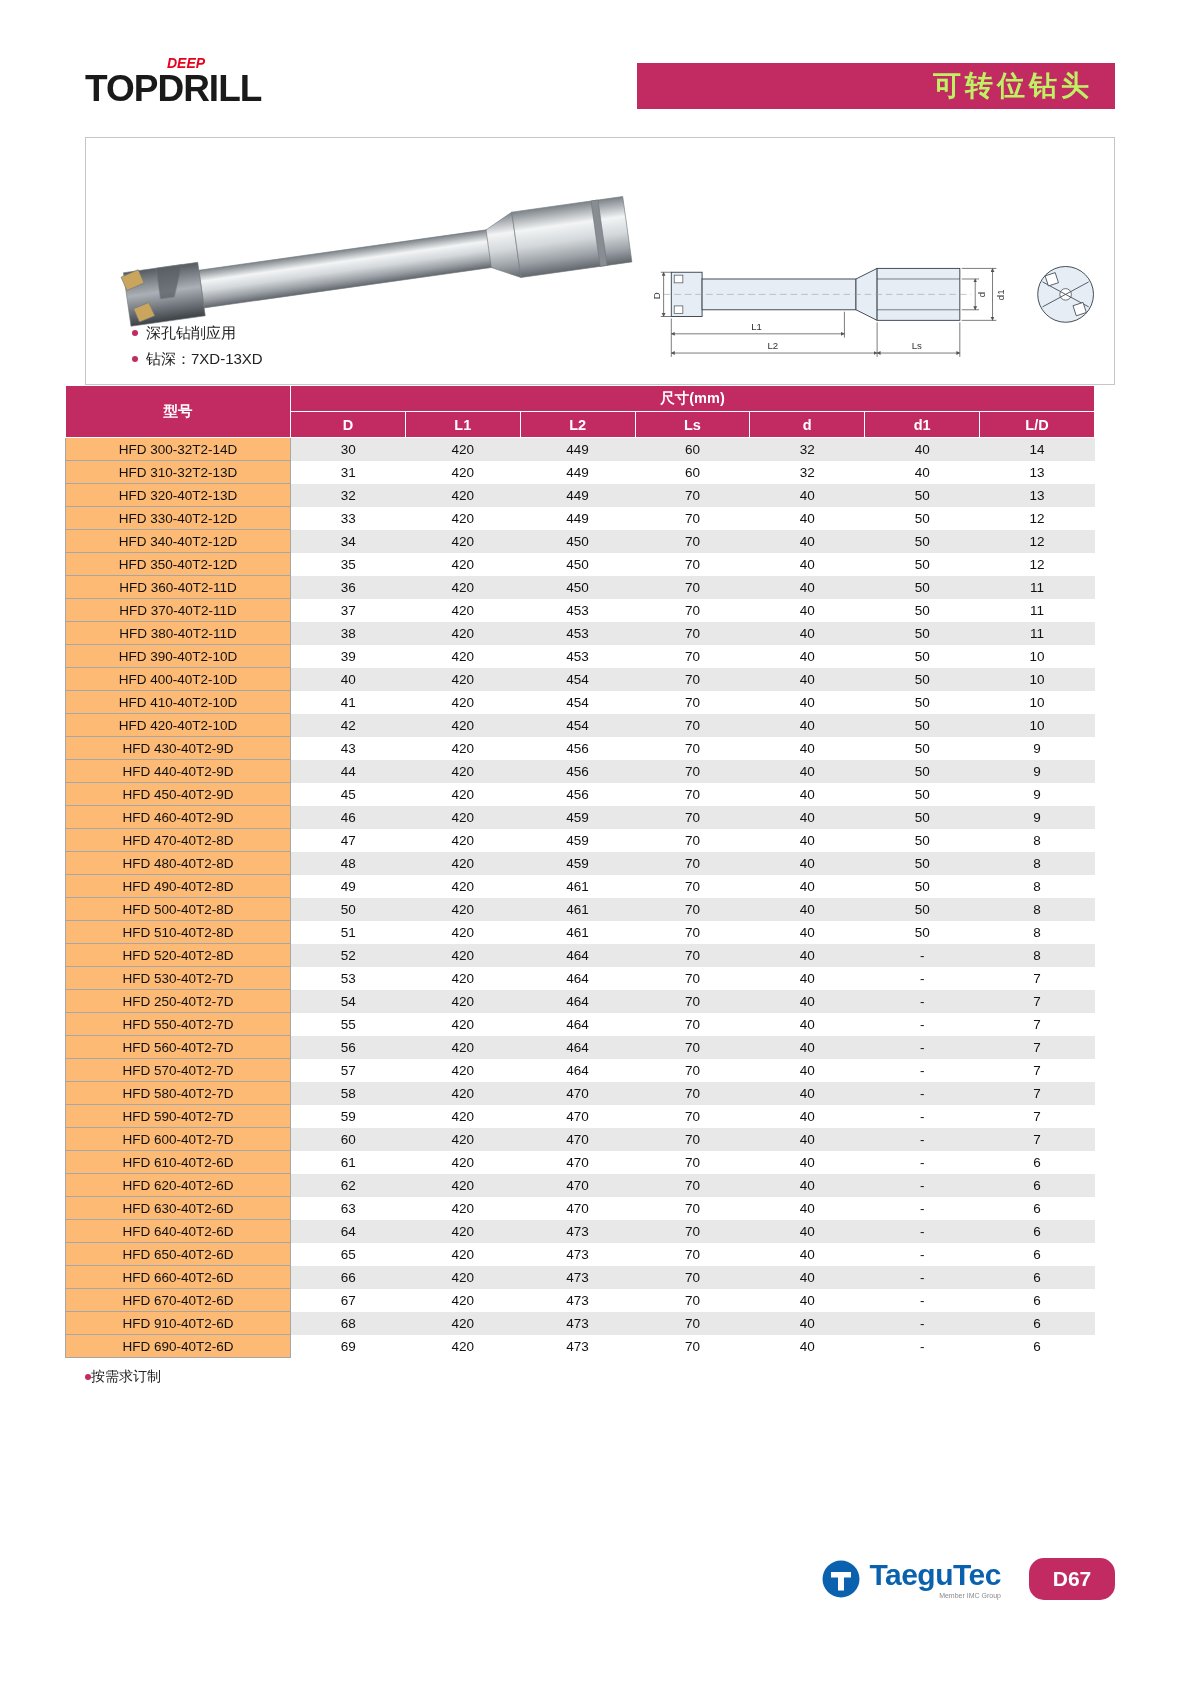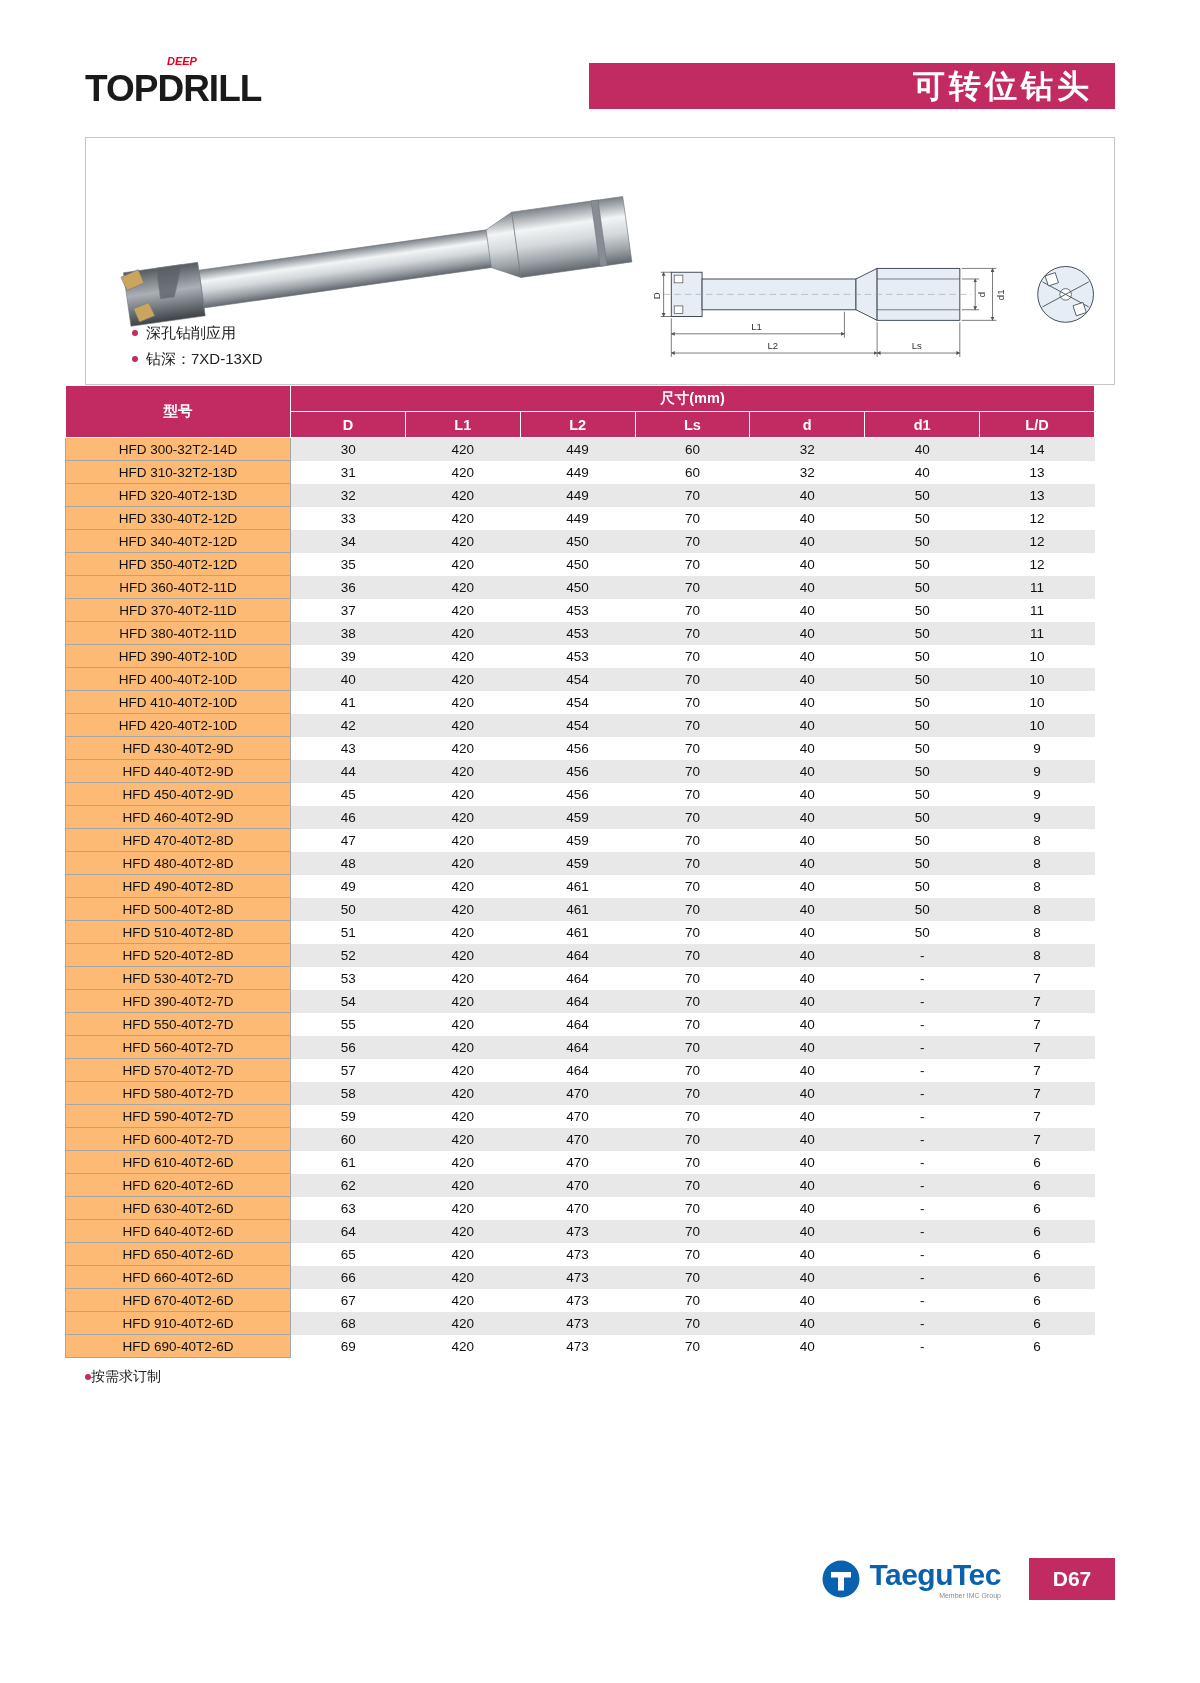--- a/index.html
+++ b/index.html
@@ -5,24 +5,24 @@
   * { margin:0; padding:0; box-sizing:border-box; }
   :root { --accent:#C22A62; --blue:#0A62AE; --logo-red:#E8001C; }
   html,body { background:#fff; }
   body {
     width:1200px; height:1683px; position:relative; overflow:hidden;
     font-family:"Liberation Sans","DejaVu Sans",sans-serif; color:#1a1a1a;
   }
   
   .topbar { display:flex; justify-content:space-between; align-items:flex-end; padding:56px 85px 0; }
   .logo { position:relative; font-weight:bold; font-size:37px; letter-spacing:-1px; line-height:1; padding-top:14px; margin-bottom:2px; }
-  .logo-deep { position:absolute; top:0; left:82px; font-size:11px; font-style:italic; font-weight:bold; color:var(--logo-red); letter-spacing:0; }
+  .logo-deep { position:absolute; top:0; left:82px; font-size:14px; font-style:italic; font-weight:bold; color:var(--logo-red); letter-spacing:0; }
   .banner {
-    width:526px; height:46px; background:var(--accent); color:#ffffff;
-    font-size:32px; font-weight:bold; text-align:right; line-height:46px;
+    width:478px; height:46px; background:var(--accent); color:#bef264;
+    font-size:28px; font-weight:bold; text-align:right; line-height:46px;
     padding:0 22px; letter-spacing:4px;
   }
   
   .product-box { margin:28px 85px 0; height:248px; border:1px solid #c6c6c6; position:relative; background:#fff; }
   .photo-svg { position:absolute; left:14px; top:0; }
   .diagram-svg { position:absolute; right:8px; top:86px; }
   .bullets { position:absolute; left:46px; bottom:12px; list-style:none; }
   .bullets li { display:flex; align-items:center; gap:8px; font-size:15px; color:#222; line-height:1.75; }
   .dot { width:6px; height:6px; border-radius:50%; background:var(--accent); flex:none; }
   
@@ -41,21 +41,21 @@
   
   .footnote { margin:10px 85px 0; display:flex; align-items:center; font-size:14px; color:#222; }
   
   .page-footer { position:absolute; top:1558px; right:85px; display:flex; align-items:center; gap:28px; }
   .taegutec { display:flex; align-items:center; gap:8px; }
   .tt-block { display:flex; flex-direction:column; align-items:flex-end; }
   .tt-name { color:var(--blue); font-size:30px; font-weight:bold; letter-spacing:-0.5px; line-height:1; }
   .tt-sub { font-size:7px; color:#8a8a8a; margin-top:2px; }
   .page-badge {
     width:86px; height:42px; background:var(--accent); color:#fff;
-    font-size:21px; font-weight:bold; display:flex; align-items:center; justify-content:center;
+    font-size:21px; font-weight:bold; display:flex; align-items:center; justify-content:center;border-radius:15px;
   }
 </style>
 </head>
 <body>
 
 <div>
 
   <header class="topbar">
     <div class="logo">
       <span>TOP</span><span class="logo-deep">DEEP</span><span>DRILL</span>
@@ -423,21 +423,21 @@
           <td class="model-cell">HFD 530-40T2-7D</td>
           <td class="val-cell">53</td>
           <td class="val-cell">420</td>
           <td class="val-cell">464</td>
           <td class="val-cell">70</td>
           <td class="val-cell">40</td>
           <td class="val-cell">-</td>
           <td class="val-cell">7</td>
         </tr>
         <tr class="odd">
-          <td class="model-cell">HFD 390-40T2-7D</td>
+          <td class="model-cell">HFD 250-40T2-7D</td>
           <td class="val-cell">54</td>
           <td class="val-cell">420</td>
           <td class="val-cell">464</td>
           <td class="val-cell">70</td>
           <td class="val-cell">40</td>
           <td class="val-cell">-</td>
           <td class="val-cell">7</td>
         </tr>
         <tr class="even">
           <td class="model-cell">HFD 550-40T2-7D</td>

